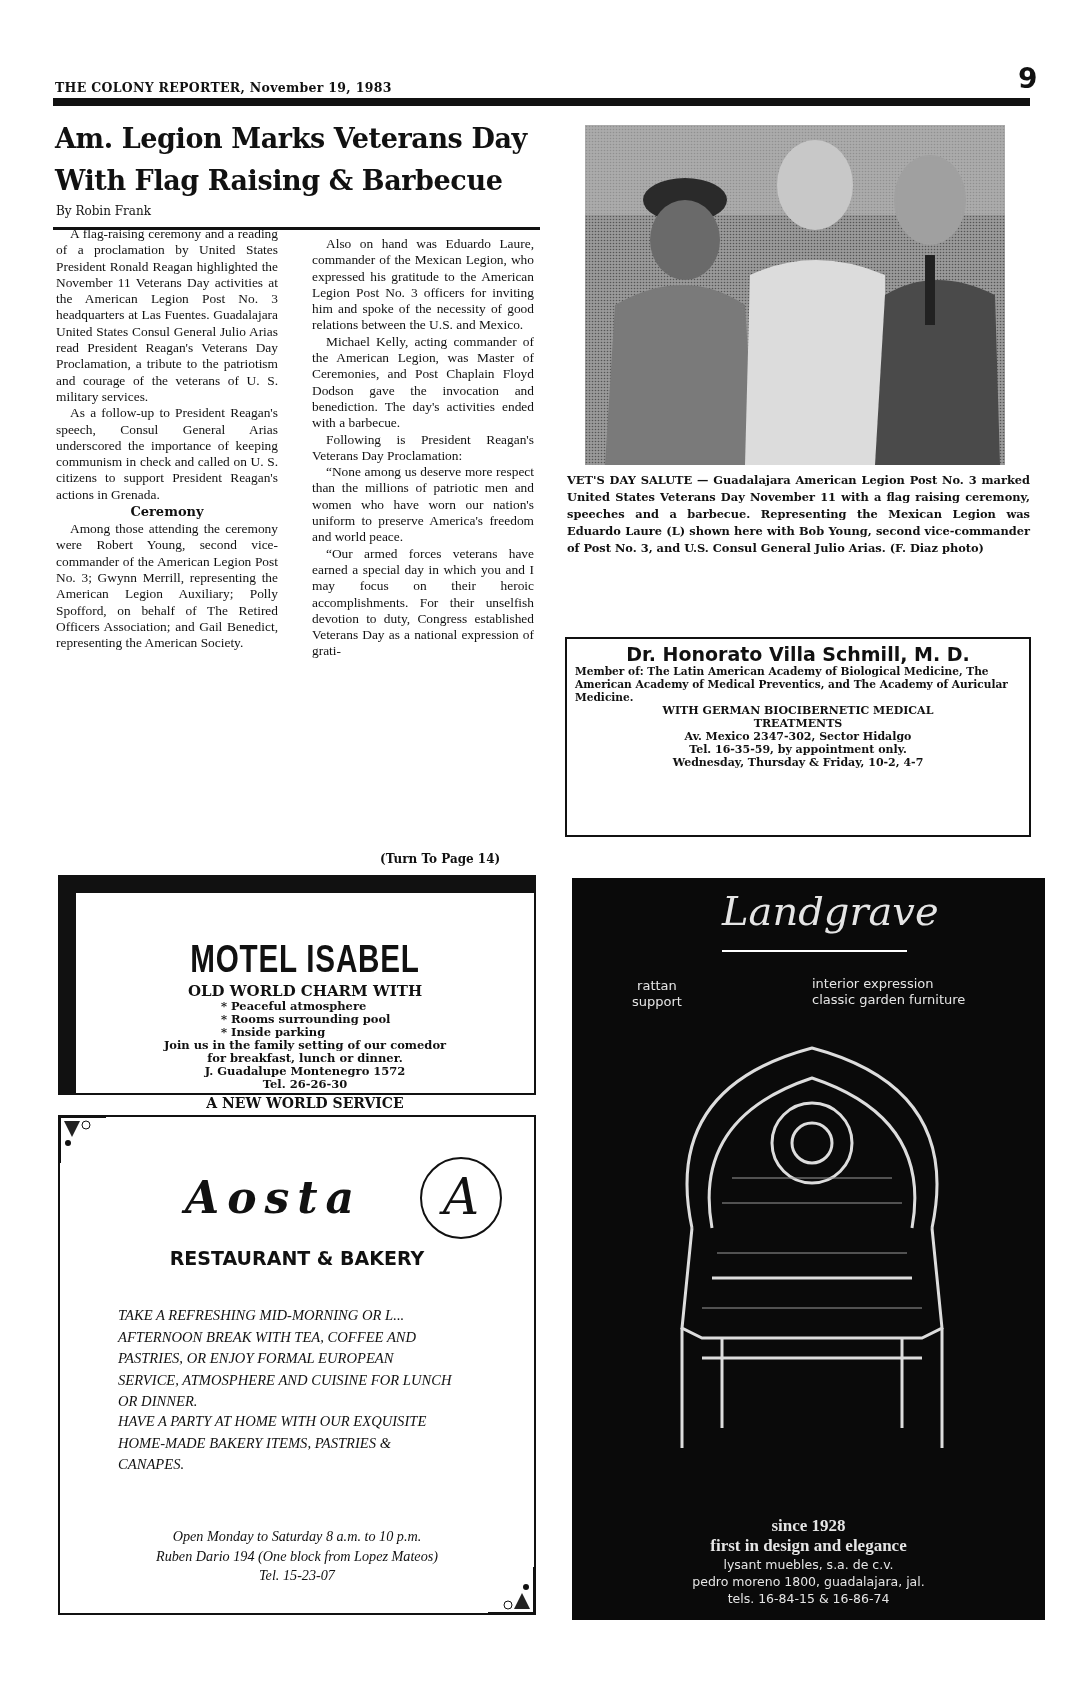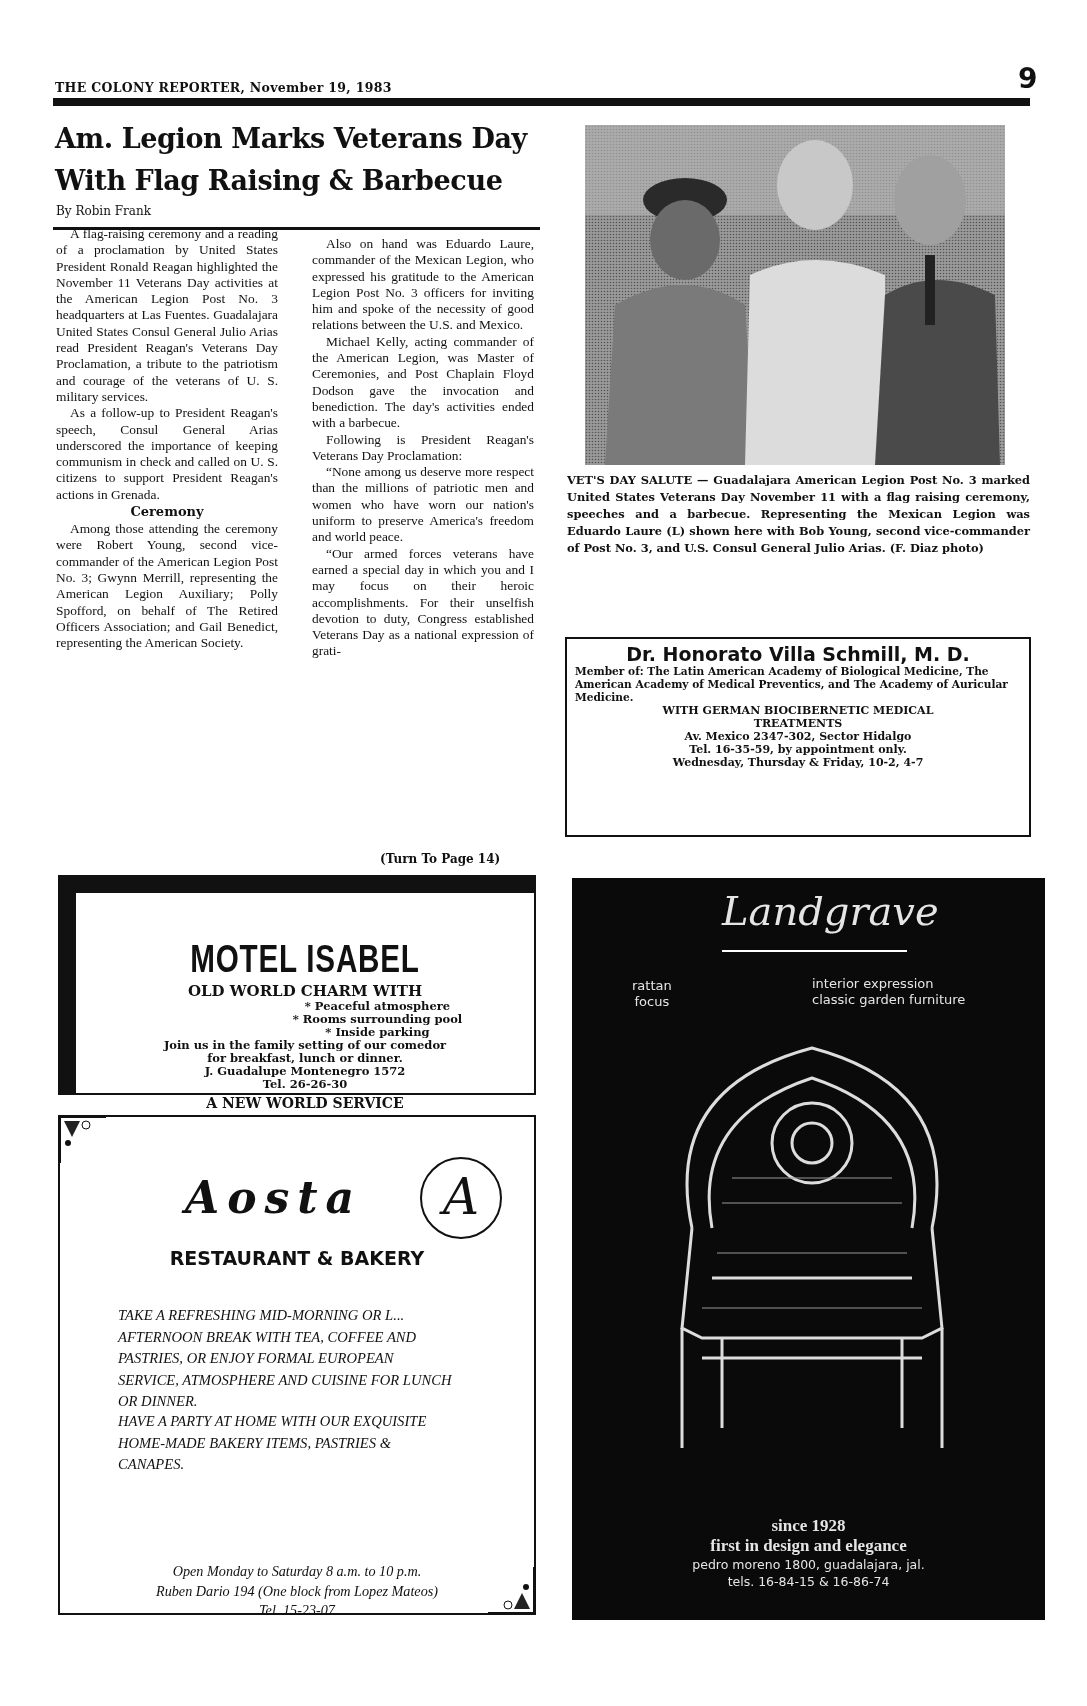--- a/index.html
+++ b/index.html
@@ -22,31 +22,31 @@
   .drad { left: 565px; top: 637px; width: 466px; height: 200px; border: 2px solid #111; padding: 4px 8px; box-sizing: border-box; }
   .drad .name { text-align: center; font-family: "DejaVu Sans", sans-serif; font-weight: bold; font-size: 19px; line-height: 22px; }
   .drad .body { font-family: "DejaVu Serif", serif; font-weight: bold; font-size: 10.6px; line-height: 13px; }
   .drad .center { text-align: center; font-family: "DejaVu Serif", serif; font-weight: bold; font-size: 11px; line-height: 13px; }
   .motel { left: 58px; top: 875px; width: 478px; height: 220px; border-right: 2px solid #111; border-bottom: 2px solid #111; box-sizing: border-box; }
   .motel .topbar { position: absolute; left: 0; top: 0; width: 100%; height: 18px; background: #111; }
   .motel .leftbar { position: absolute; left: 0; top: 0; width: 18px; height: 100%; background: #111; }
   .motel .inner { position: absolute; left: 18px; top: 18px; right: 0; text-align: center; margin-top: 43px; }
   .motel .title { font-family: "Liberation Sans", sans-serif; font-weight: bold; font-size: 38px; line-height: 46px; transform: scaleX(0.78); letter-spacing: 1px; }
   .motel .sub { font-family: "DejaVu Serif", serif; font-weight: bold; font-size: 15px; line-height: 18px; }
-  .motel .bul { font-family: "DejaVu Serif", serif; font-weight: bold; font-size: 11.5px; line-height: 13px; text-align: center; padding-left: 145px; }
+  .motel .bul { font-family: "DejaVu Serif", serif; font-weight: bold; font-size: 11.5px; line-height: 13px; text-align: left; padding-left: 145px; }
   .motel .line { font-family: "DejaVu Serif", serif; font-weight: bold; font-size: 11.5px; line-height: 13px; }
   .motel .foot { font-family: "DejaVu Serif", serif; font-weight: bold; font-size: 14px; line-height: 20px; margin-top: 2px; }
   .aosta { left: 58px; top: 1115px; width: 478px; height: 500px; border: 2px solid #111; box-sizing: border-box; }
   .aosta .logo { position: absolute; left: 125px; top: 55px; font-family: "DejaVu Serif", serif; font-style: italic; font-weight: bold; font-size: 44px; letter-spacing: 8px; }
   .aosta .emblem { position: absolute; left: 360px; top: 40px; width: 78px; height: 78px; border: 2px solid #111; border-radius: 50%; text-align: center; font-family: "DejaVu Serif", serif; font-style: italic; font-size: 50px; line-height: 76px; }
   .aosta .rb { position: absolute; left: 0; width: 100%; top: 130px; text-align: center; font-family: "DejaVu Sans", sans-serif; font-weight: bold; font-size: 19px; }
   .aosta .para { position: absolute; left: 58px; width: 336px; font-family: "Liberation Serif", serif; font-style: italic; font-size: 14.6px; line-height: 21.5px; }
   .aosta .p1 { top: 188px; }
   .aosta .p2 { top: 294px; }
-  .aosta .hours { position: absolute; left: 0; width: 100%; top: 410px; text-align: center; font-family: "Liberation Serif", serif; font-style: italic; font-size: 14.2px; line-height: 19.5px; margin-top: 35px; }
+  .aosta .hours { position: absolute; left: 0; width: 100%; top: 410px; text-align: center; font-family: "Liberation Serif", serif; font-style: italic; font-size: 14.2px; line-height: 19.5px; }
   .orn { position: absolute; width: 50px; height: 50px; }
   .land { left: 572px; top: 878px; width: 473px; height: 742px; background: #0a0a0a; color: #e5e5e5; }
   .land .brand { position: absolute; left: 150px; top: 10px; font-family: "DejaVu Serif", serif; font-style: italic; font-size: 40px; }
   .land .arrow { position: absolute; left: 150px; top: 72px; width: 185px; height: 2px; background: #fff; }
   .land .left { position: absolute; left: 60px; top: 100px; font-family: "DejaVu Sans", sans-serif; font-size: 13px; line-height: 16px; text-align: center; }
   .land .right { position: absolute; left: 240px; top: 98px; font-family: "DejaVu Sans", sans-serif; font-size: 13px; line-height: 16px; }
   .land .chair { position: absolute; left: 80px; top: 150px; width: 320px; height: 440px; }
   .land .bottom { position: absolute; left: 0; width: 100%; top: 638px; text-align: center; }
   .land .since { font-family: "Liberation Serif", serif; font-weight: bold; font-size: 17px; line-height: 20px; }
   .land .small { font-family: "DejaVu Sans", sans-serif; font-size: 12.5px; line-height: 17px; }
@@ -153,21 +153,21 @@
       <circle cx="22" cy="40" r="4" fill="none" stroke="#111"></circle>
       <circle cx="40" cy="22" r="3" fill="#111"></circle>
   </svg>
 </div>
 
 <div class="abs land">
   <div class="brand">Landgrave</div>
   <div class="arrow"></div>
   <div class="left">
     <div>rattan</div>
-    <div>focus</div>
+    <div>support</div>
   </div>
   <div class="right">
     <div>interior expression</div>
     <div>classic garden furniture</div>
   </div>
   <svg class="chair" viewBox="0 0 320 440">
     <g fill="none" stroke="#ddd" stroke-width="3">
       <path d="M40 200 Q10 60 160 20 Q310 60 280 200"></path>
       <path d="M60 200 Q40 90 160 50 Q280 90 260 200"></path>
       <circle cx="160" cy="115" r="40"></circle>
@@ -177,16 +177,17 @@
       <path d="M50 330 L270 330"></path>
       <path d="M60 250 L260 250"></path>
     </g>
     <g stroke="#999" stroke-width="1">
       <path d="M80 150 L240 150 M70 175 L250 175 M65 225 L255 225 M50 280 L270 280"></path>
     </g>
   </svg>
   <div class="bottom">
     <div class="since">since 1928</div>
     <div class="since">first in design and elegance</div>
+    <div class="small">lysant muebles, s.a. de c.v.</div>
     <div class="small">pedro moreno 1800, guadalajara, jal.</div>
     <div class="small">tels. 16-84-15 &amp; 16-86-74</div>
   </div>
 </div>
 
 </body></html>

